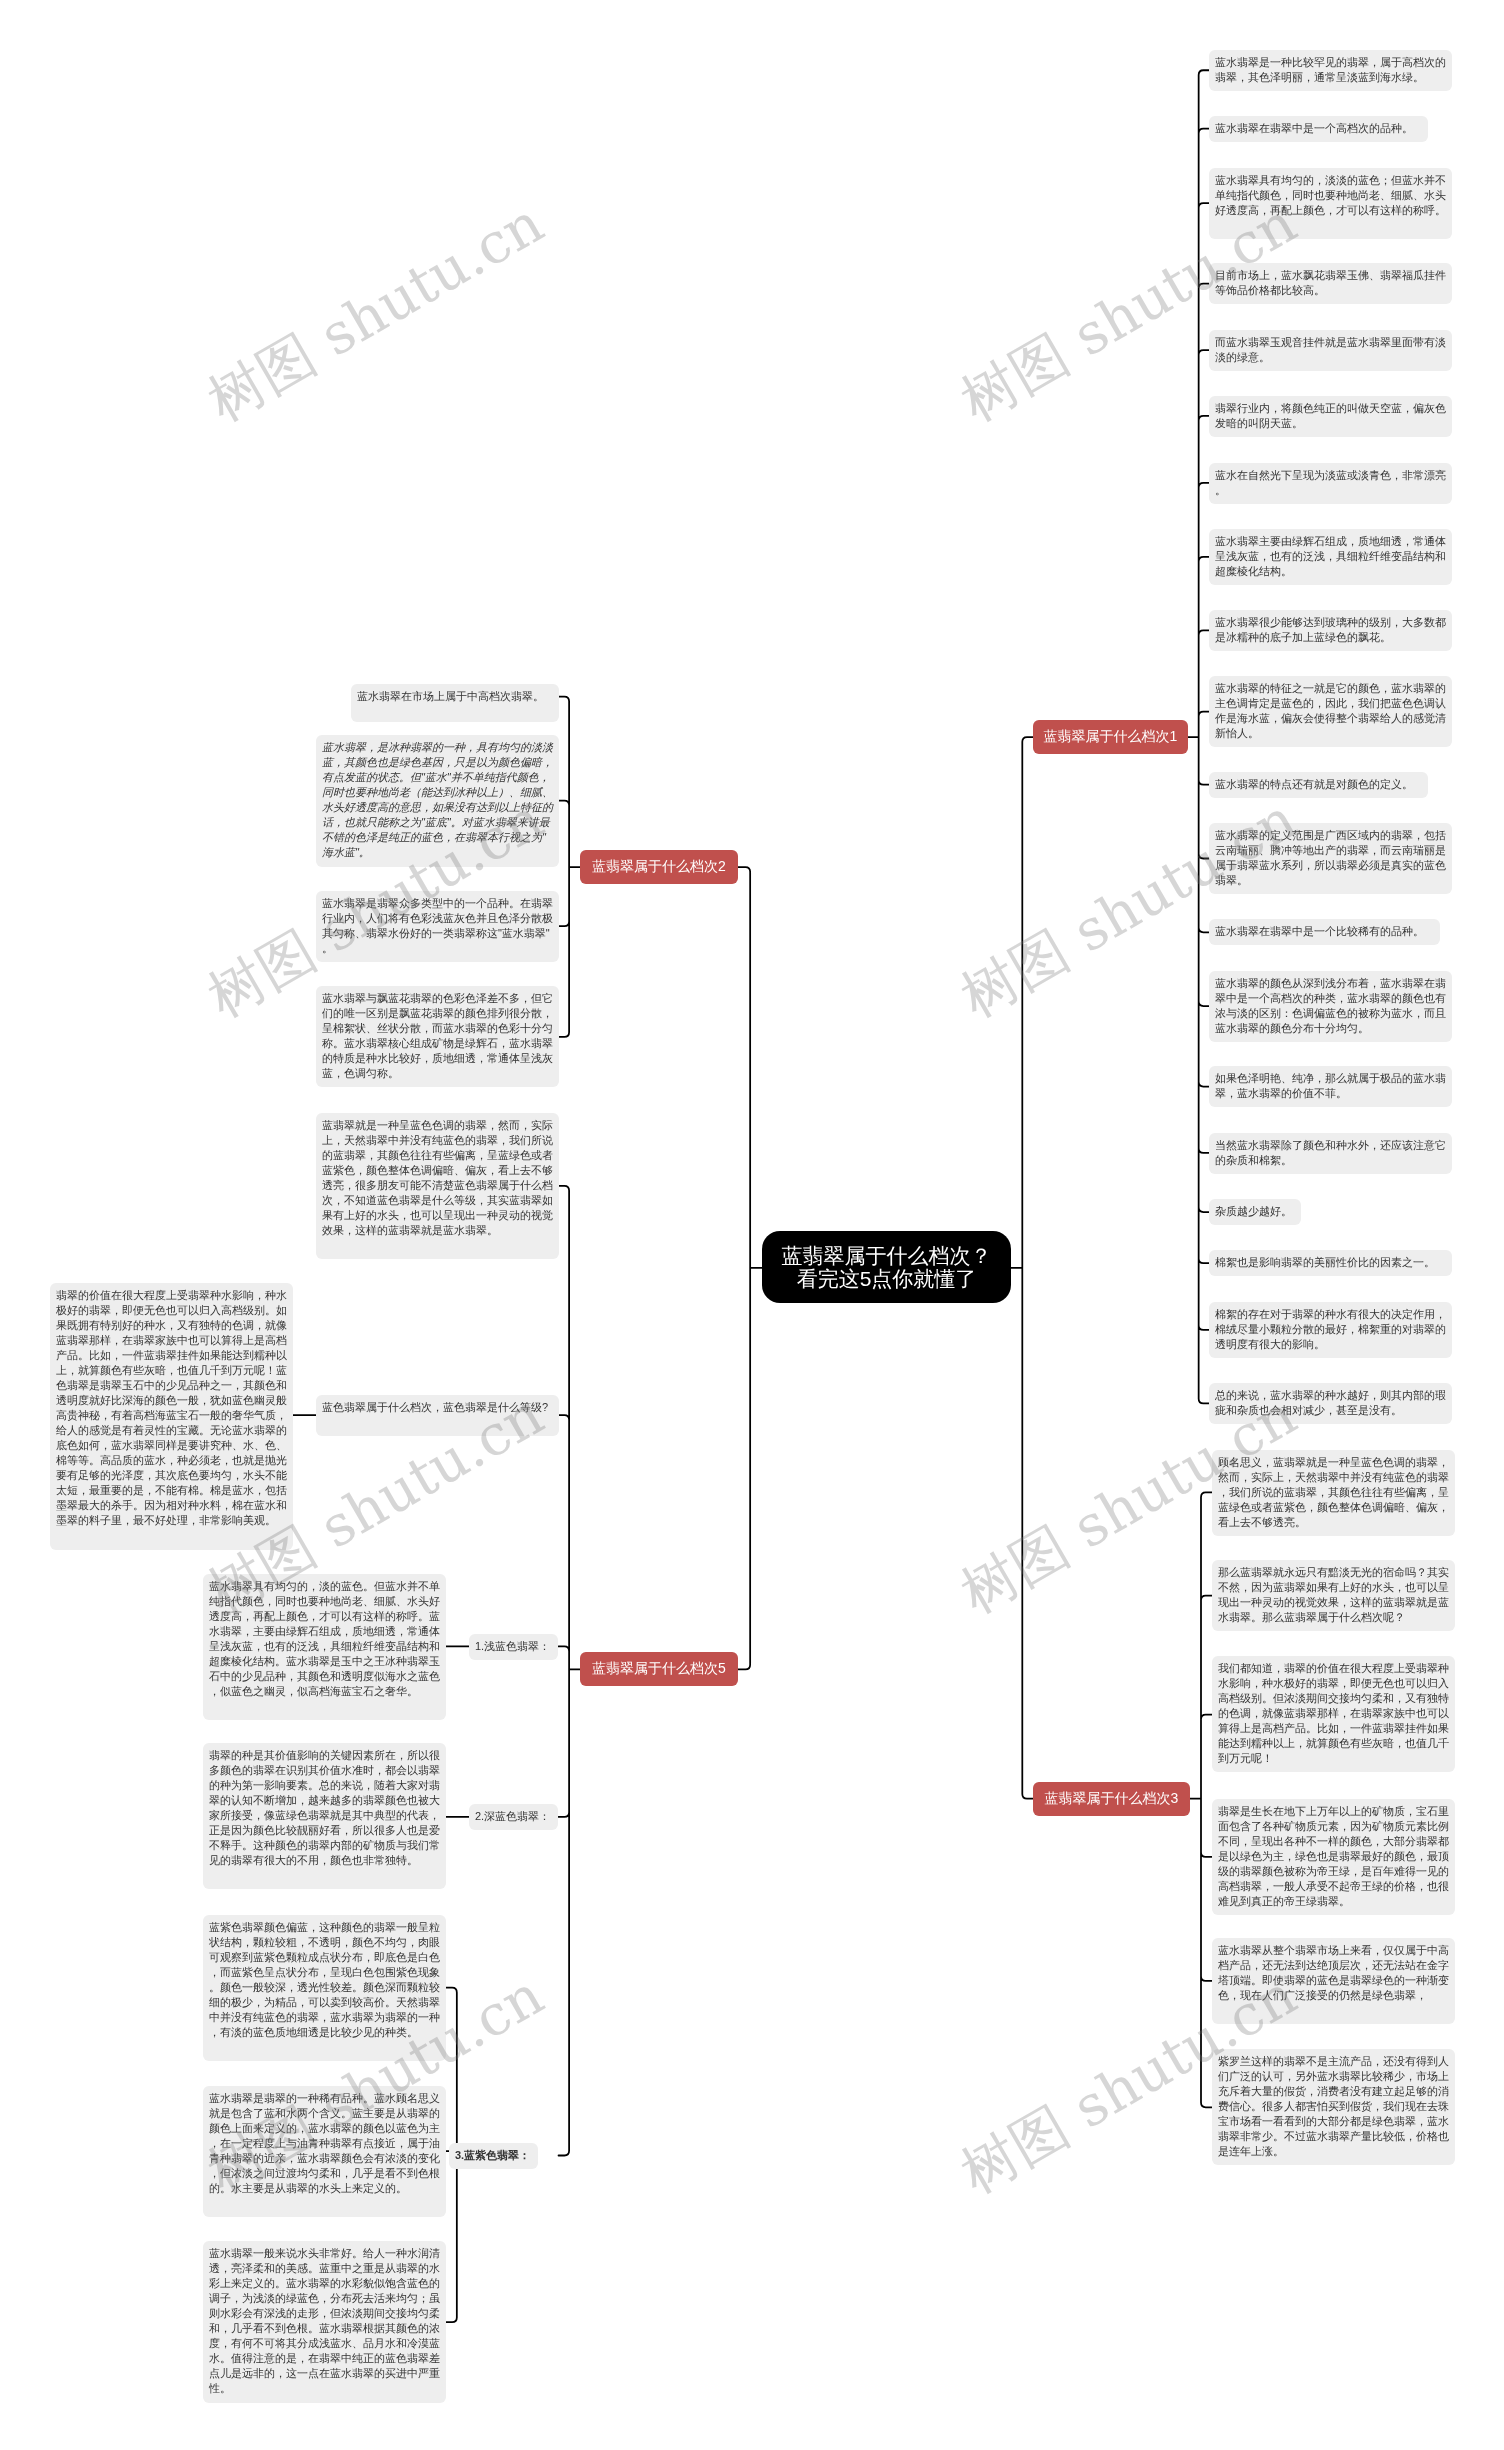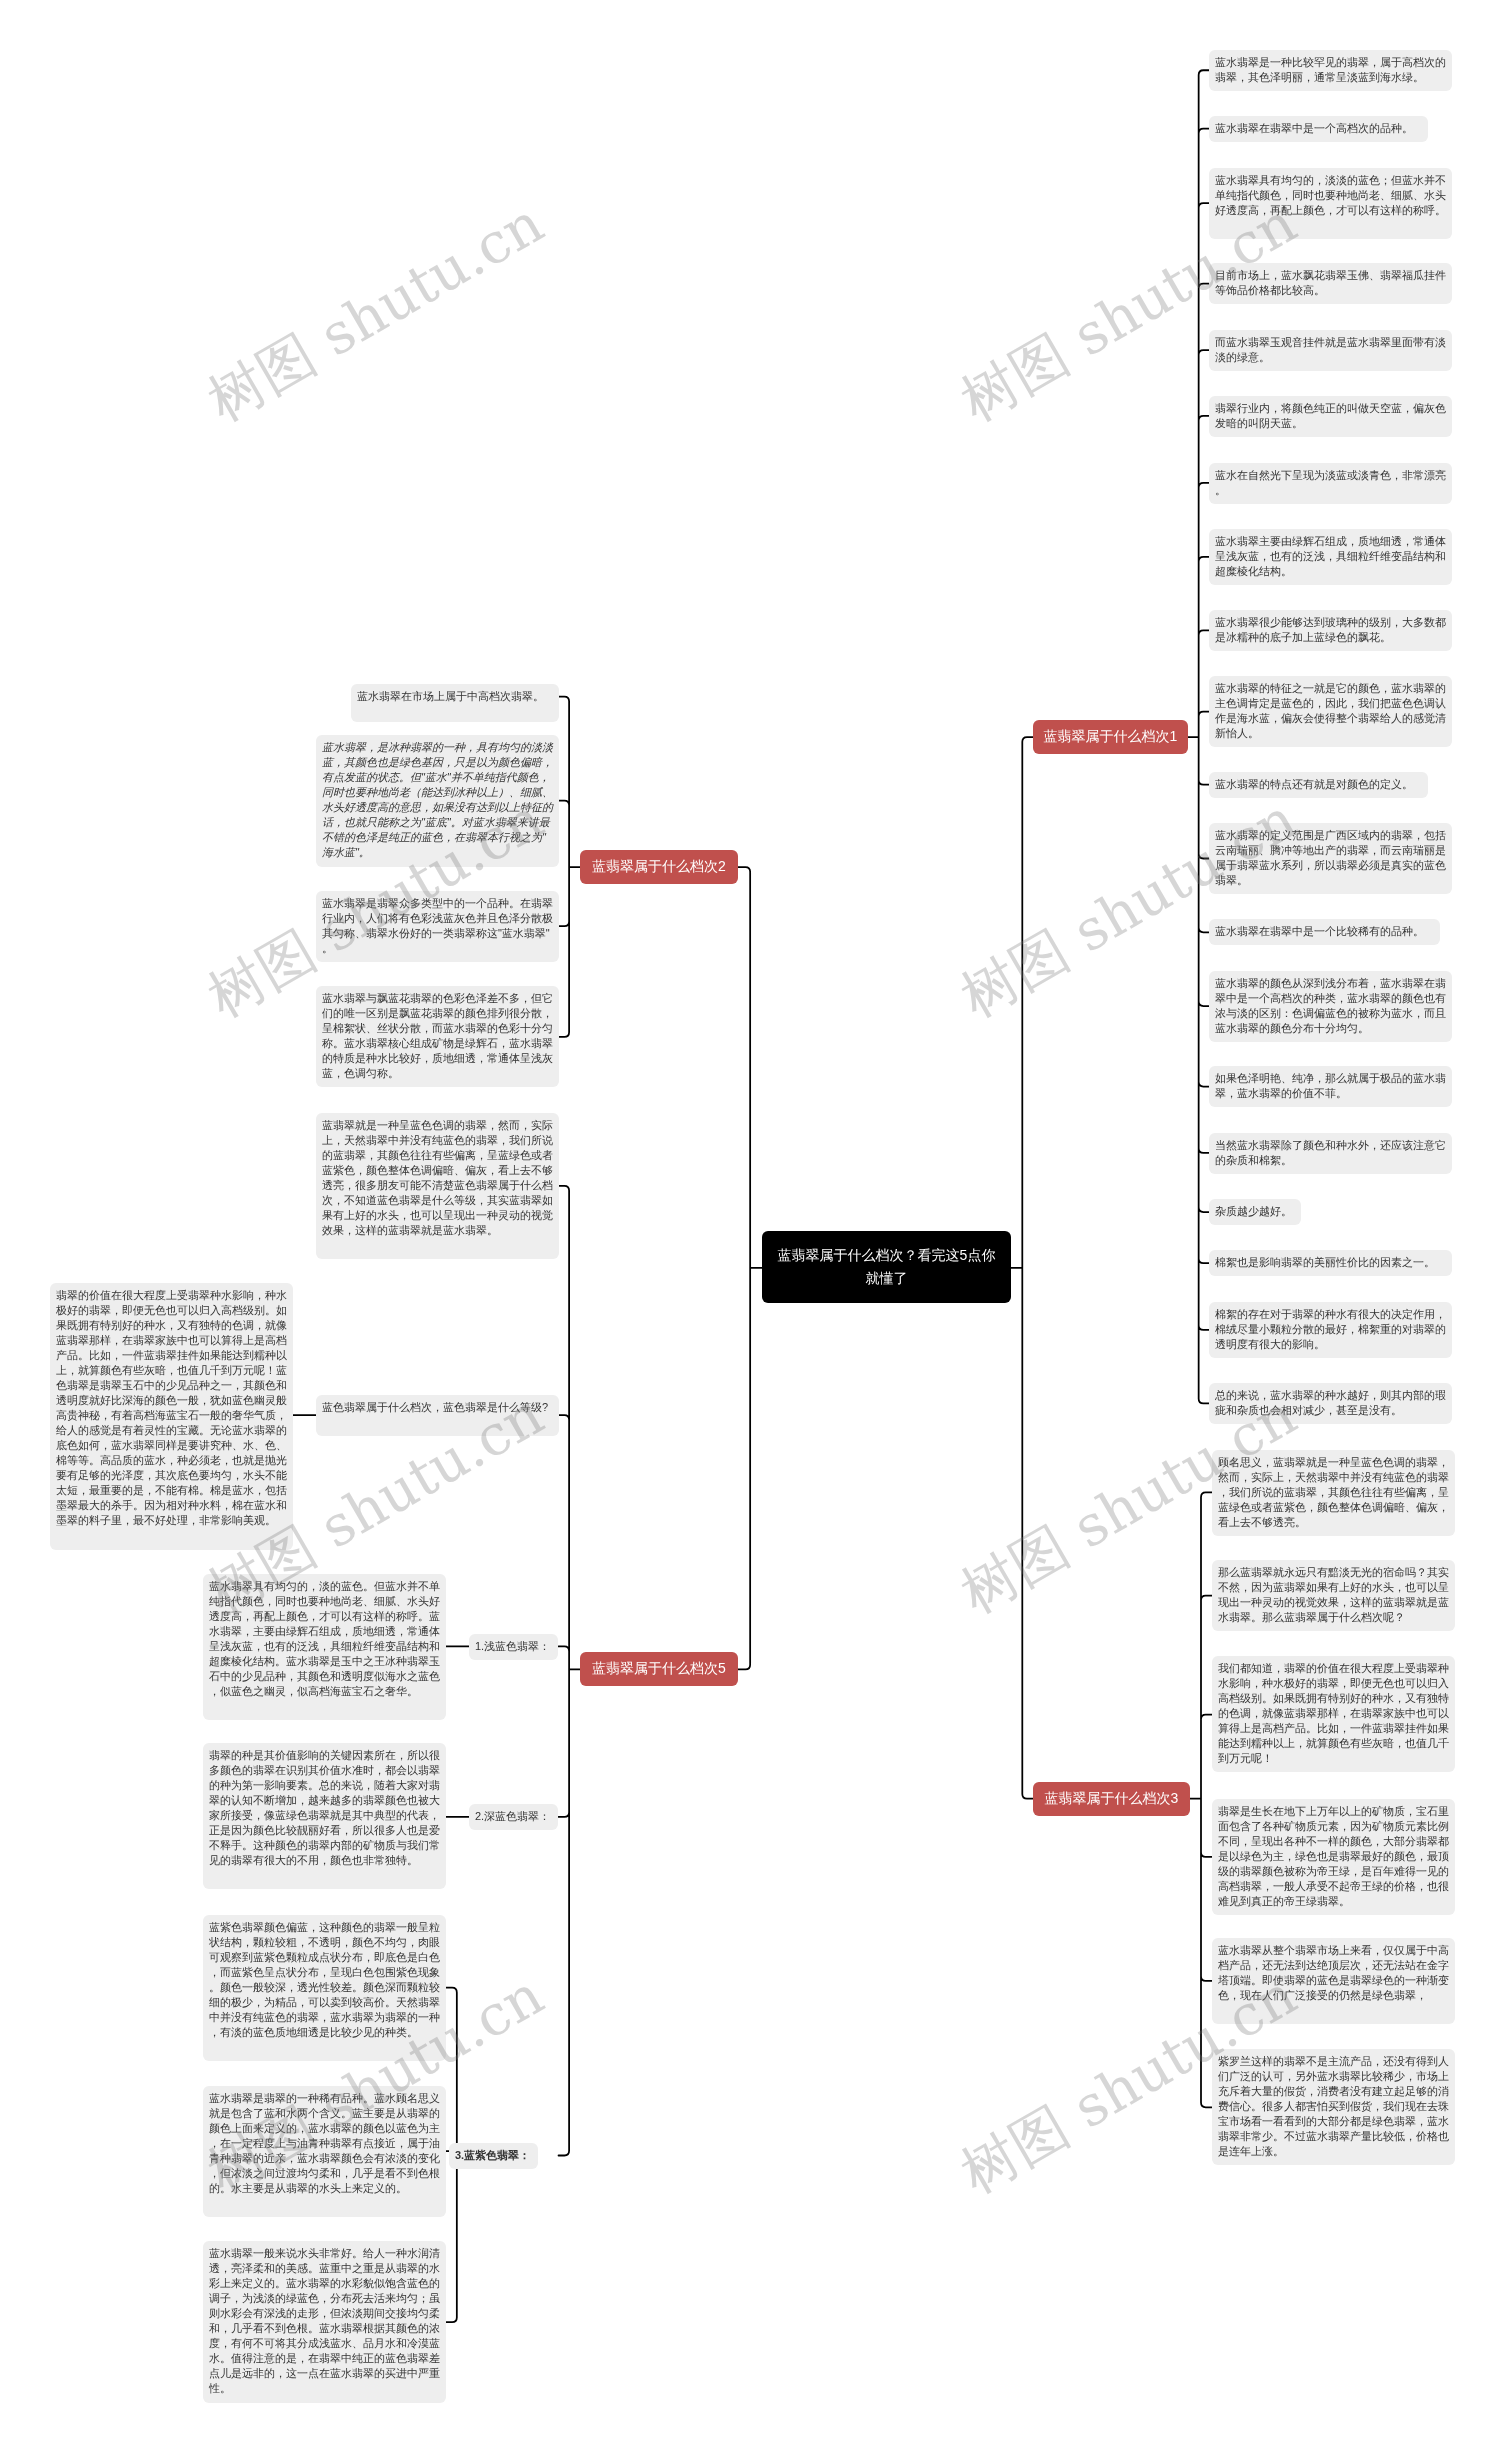--- a/index.html
+++ b/index.html
@@ -15,21 +15,21 @@
   svg.links{position:absolute;left:0;top:0;width:1505px;height:2450px;z-index:1;}
   svg.links path{fill:none;stroke:var(--line);stroke-width:3;stroke-linecap:round;stroke-linejoin:round;}
   .node{position:absolute;box-sizing:border-box;z-index:2;background:var(--leaf-bg);
         border-radius:5.9px;color:var(--text);font-size:11px;line-height:15px;
         padding:5.3px 5.9px;word-break:break-all;line-break:anywhere;overflow:visible;}
   .single{white-space:nowrap;}
   .branch{position:absolute;box-sizing:border-box;z-index:2;background:var(--branch-bg);
           color:#ffffff;border-radius:5.9px;font-size:14px;display:flex;align-items:center;
           justify-content:center;white-space:nowrap;}
   .root{position:absolute;box-sizing:border-box;z-index:2;background:var(--root-bg);color:#ffffff;
-        border-radius:6px;font-size:14px;line-height:23.5px;text-align:center;display:flex;
+        border-radius:18px;font-size:21px;line-height:23.5px;text-align:center;display:flex;
         align-items:center;justify-content:center;padding:0 15.3px;}
   .wm{position:absolute;z-index:5;transform:translate(-50%,-50%) rotate(-30deg);font-size:56px;
       color:rgba(120,120,120,0.30);font-family:"DejaVu Serif","Liberation Serif",serif;
       white-space:nowrap;pointer-events:none;}
 </style>
 </head>
 <body>
 
 <svg class="links" viewBox="0 0 2560 4168" xmlns="http://www.w3.org/2000/svg">
   <path d="M1297,2157 L1276,2157 M1276,1483 L1276,2832 M1276,1483 Q1276,1475 1268,1475 L1255,1475 M1276,2832 Q1276,2840 1268,2840 L1255,2840"></path>
@@ -107,21 +107,21 @@
 <div class="node" style="left:1209px;top:971px;width:243px;height:71px;">蓝水翡翠的颜色从深到浅分布着，蓝水翡翠在翡翠中是一个高档次的种类，蓝水翡翠的颜色也有浓与淡的区别：色调偏蓝色的被称为蓝水，而且蓝水翡翠的颜色分布十分均匀。</div>
 <div class="node" style="left:1209px;top:1066px;width:243px;height:41px;">如果色泽明艳、纯净，那么就属于极品的蓝水翡翠，蓝水翡翠的价值不菲。</div>
 <div class="node" style="left:1209px;top:1133px;width:243px;height:41px;">当然蓝水翡翠除了颜色和种水外，还应该注意它的杂质和棉絮。</div>
 <div class="node single" style="left:1209px;top:1199px;width:92px;height:26px;">杂质越少越好。</div>
 <div class="node single" style="left:1209px;top:1250px;width:243px;height:26px;">棉絮也是影响翡翠的美丽性价比的因素之一。</div>
 <div class="node" style="left:1209px;top:1302px;width:243px;height:56px;">棉絮的存在对于翡翠的种水有很大的决定作用，棉绒尽量小颗粒分散的最好，棉絮重的对翡翠的透明度有很大的影响。</div>
 <div class="node" style="left:1209px;top:1383px;width:243px;height:41px;">总的来说，蓝水翡翠的种水越好，则其内部的瑕疵和杂质也会相对减少，甚至是没有。</div>
 
 <div class="node" style="left:1212px;top:1450px;width:243px;height:86px;">顾名思义，蓝翡翠就是一种呈蓝色色调的翡翠，然而，实际上，天然翡翠中并没有纯蓝色的翡翠，我们所说的蓝翡翠，其颜色往往有些偏离，呈蓝绿色或者蓝紫色，颜色整体色调偏暗、偏灰，看上去不够透亮。</div>
 <div class="node" style="left:1212px;top:1560px;width:243px;height:71px;">那么蓝翡翠就永远只有黯淡无光的宿命吗？其实不然，因为蓝翡翠如果有上好的水头，也可以呈现出一种灵动的视觉效果，这样的蓝翡翠就是蓝水翡翠。那么蓝翡翠属于什么档次呢？</div>
-<div class="node" style="left:1212px;top:1656px;width:243px;height:116px;">我们都知道，翡翠的价值在很大程度上受翡翠种水影响，种水极好的翡翠，即便无色也可以归入高档级别。如果既拥有特别好的种水，又有独特的色调，就像蓝翡翠那样，在翡翠家族中也可以算得上是高档产品。比如，一件蓝翡翠挂件如果能达到糯种以上，就算颜色有些灰暗，也值几千到万元呢！</div>
+<div class="node" style="left:1212px;top:1656px;width:243px;height:116px;">我们都知道，翡翠的价值在很大程度上受翡翠种水影响，种水极好的翡翠，即便无色也可以归入高档级别。但浓淡期间交接均匀柔和，又有独特的色调，就像蓝翡翠那样，在翡翠家族中也可以算得上是高档产品。比如，一件蓝翡翠挂件如果能达到糯种以上，就算颜色有些灰暗，也值几千到万元呢！</div>
 <div class="node" style="left:1212px;top:1799px;width:243px;height:116px;">翡翠是生长在地下上万年以上的矿物质，宝石里面包含了各种矿物质元素，因为矿物质元素比例不同，呈现出各种不一样的颜色，大部分翡翠都是以绿色为主，绿色也是翡翠最好的颜色，最顶级的翡翠颜色被称为帝王绿，是百年难得一见的高档翡翠，一般人承受不起帝王绿的价格，也很难见到真正的帝王绿翡翠。</div>
 <div class="node" style="left:1212px;top:1938px;width:243px;height:86px;">蓝水翡翠从整个翡翠市场上来看，仅仅属于中高档产品，还无法到达绝顶层次，还无法站在金字塔顶端。即使翡翠的蓝色是翡翠绿色的一种渐变色，现在人们广泛接受的仍然是绿色翡翠，</div>
 <div class="node" style="left:1212px;top:2049px;width:243px;height:116px;">紫罗兰这样的翡翠不是主流产品，还没有得到人们广泛的认可，另外蓝水翡翠比较稀少，市场上充斥着大量的假货，消费者没有建立起足够的消费信心。很多人都害怕买到假货，我们现在去珠宝市场看一看看到的大部分都是绿色翡翠，蓝水翡翠非常少。不过蓝水翡翠产量比较低，价格也是连年上涨。</div>
 
 <div class="node single" style="left:351px;top:684px;width:208px;height:38px;">蓝水翡翠在市场上属于中高档次翡翠。</div>
 <div class="node" style="left:316px;top:735px;width:243px;height:132px;font-style:italic;">蓝水翡翠，是冰种翡翠的一种，具有均匀的淡淡蓝，其颜色也是绿色基因，只是以为颜色偏暗，有点发蓝的状态。但"蓝水"并不单纯指代颜色，同时也要种地尚老（能达到冰种以上）、细腻、水头好透度高的意思，如果没有达到以上特征的话，也就只能称之为"蓝底"。对蓝水翡翠来讲最不错的色泽是纯正的蓝色，在翡翠本行视之为"海水蓝"。</div>
 <div class="node" style="left:316px;top:891px;width:243px;height:71px;">蓝水翡翠是翡翠众多类型中的一个品种。在翡翠行业内，人们将有色彩浅蓝灰色并且色泽分散极其匀称、翡翠水份好的一类翡翠称这"蓝水翡翠"。</div>
 <div class="node" style="left:316px;top:986px;width:243px;height:101px;">蓝水翡翠与飘蓝花翡翠的色彩色泽差不多，但它们的唯一区别是飘蓝花翡翠的颜色排列很分散，呈棉絮状、丝状分散，而蓝水翡翠的色彩十分匀称。蓝水翡翠核心组成矿物是绿辉石，蓝水翡翠的特质是种水比较好，质地细透，常通体呈浅灰蓝，色调匀称。</div>
 
 <div class="node" style="left:316px;top:1113px;width:243px;height:146px;">蓝翡翠就是一种呈蓝色色调的翡翠，然而，实际上，天然翡翠中并没有纯蓝色的翡翠，我们所说的蓝翡翠，其颜色往往有些偏离，呈蓝绿色或者蓝紫色，颜色整体色调偏暗、偏灰，看上去不够透亮，很多朋友可能不清楚蓝色翡翠属于什么档次，不知道蓝色翡翠是什么等级，其实蓝翡翠如果有上好的水头，也可以呈现出一种灵动的视觉效果，这样的蓝翡翠就是蓝水翡翠。</div>

